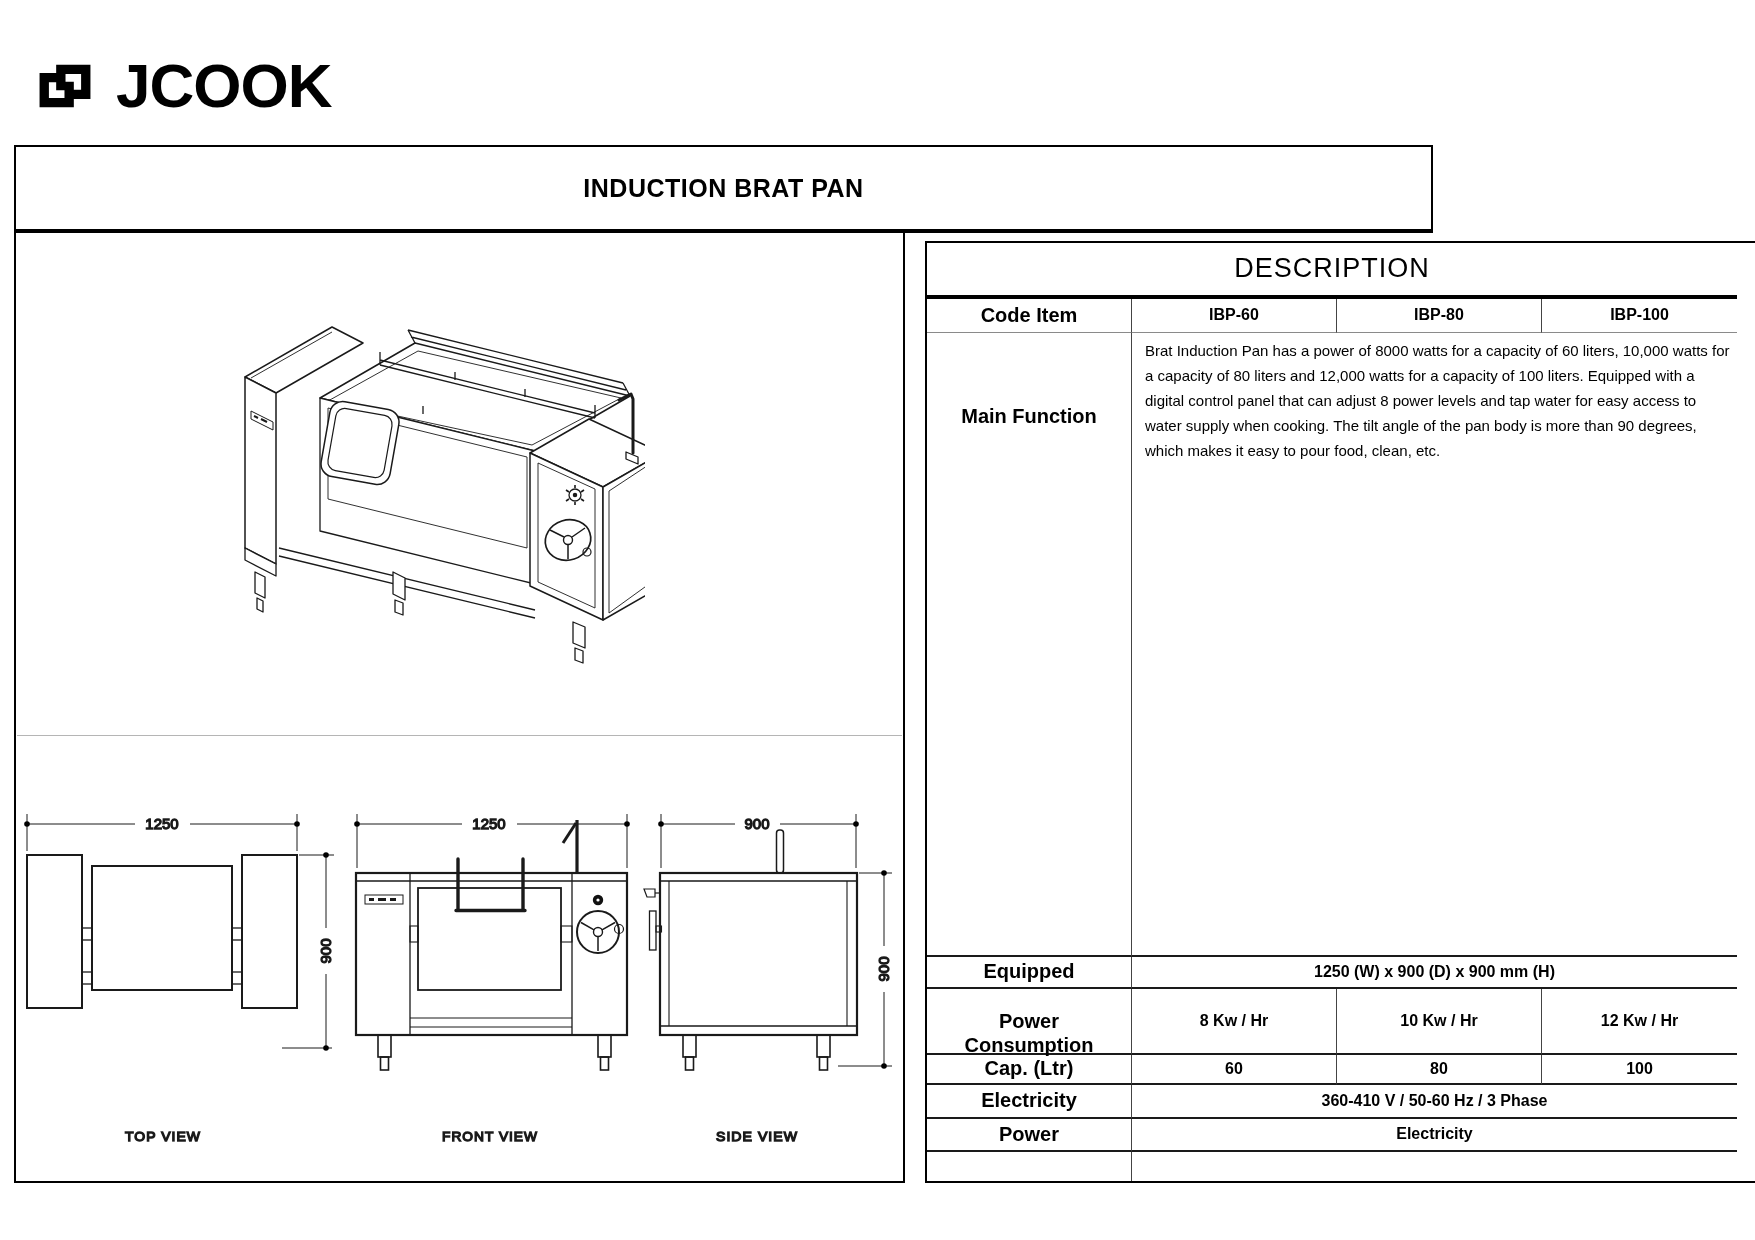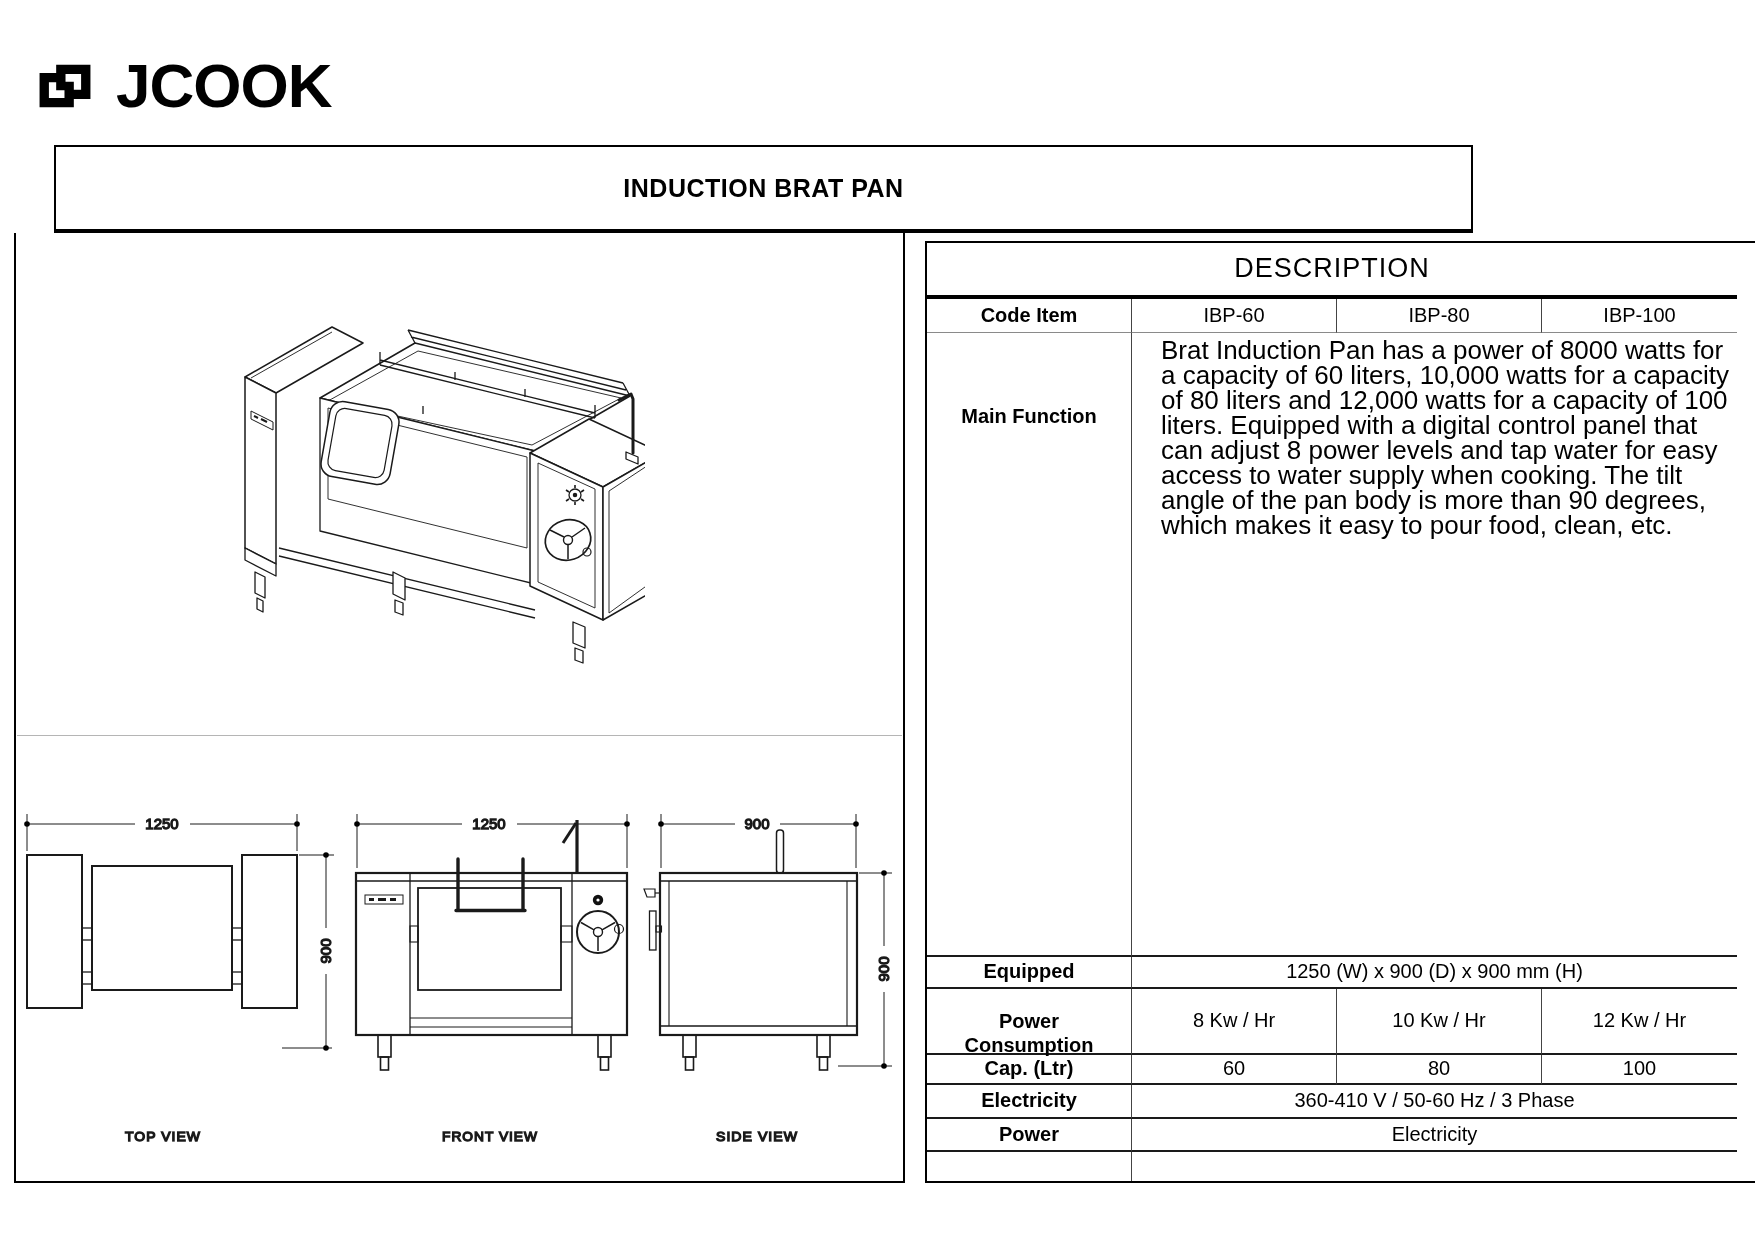--- a/index.html
+++ b/index.html
@@ -11,21 +11,21 @@
   .abs { position:absolute; }
 
   
   .logo-wrap { left:38px; top:55px; display:flex; align-items:center; gap:24px; }
   .logo-text { font-size:62px; font-weight:700; letter-spacing:-1px; line-height:1; }
 
   
   .title-bar {
     left:14px; top:145px; width:1419px; height:88px;
     border:2.5px solid #000; border-bottom-width:4px;
-    display:flex; align-items:center; justify-content:center;margin-left:40px;
+    display:flex; align-items:center; justify-content:center;
   }
   .title-text { font-size:25px; font-weight:700; letter-spacing:.5px; }
 
   
   .draw-panel {
     left:14px; top:233px; width:891px; height:950px;
     border:2.5px solid #000; border-top:none;
   }
   .panel-divider { left:17px; top:735px; width:885px; height:1px; background:#b5b5b5; }
 
@@ -42,22 +42,22 @@
   .span4 { grid-column:1 / 5; }
   .span3 { grid-column:2 / 5;text-align:center; }
   .lbl { font-weight:700; }
   .b-r   { border-right:1.5px solid #444; }
   .b-b-heavy { border-bottom:4px solid #000; }
   .b-b-thin  { border-bottom:1.5px solid #8a8a8a; }
   .b-b-med   { border-bottom:2.5px solid #1a1a1a; }
   .desc-header { font-size:27px; letter-spacing:1px; font-weight:400; }
   .mf-label { align-items:flex-start; padding-top:72px; }
   .mf-text-cell { align-items:flex-start; justify-content:flex-start; text-align:left; padding:5px 4px 0 13px; }
-  .mf-text { width:592px; font-size:26px; line-height:25px;margin-left:16px; }
-  .val { font-size:20px; font-weight:400; }
+  .mf-text { width:592px; font-size:15px; line-height:25px; }
+  .val { font-size:16px; font-weight:700; }
   .pc-label span { display:inline-block; max-width:135px; line-height:24px;margin-top:24px; }
 
   svg text { font-family:"Liberation Sans", sans-serif; }
   .cad-dim { font-size:15px; fill:#000; }
   .cad-lbl { font-size:13.5px; fill:#000; letter-spacing:1px; }
 </style>
 </head>
 <body>
 
 <div class="abs logo-wrap">

